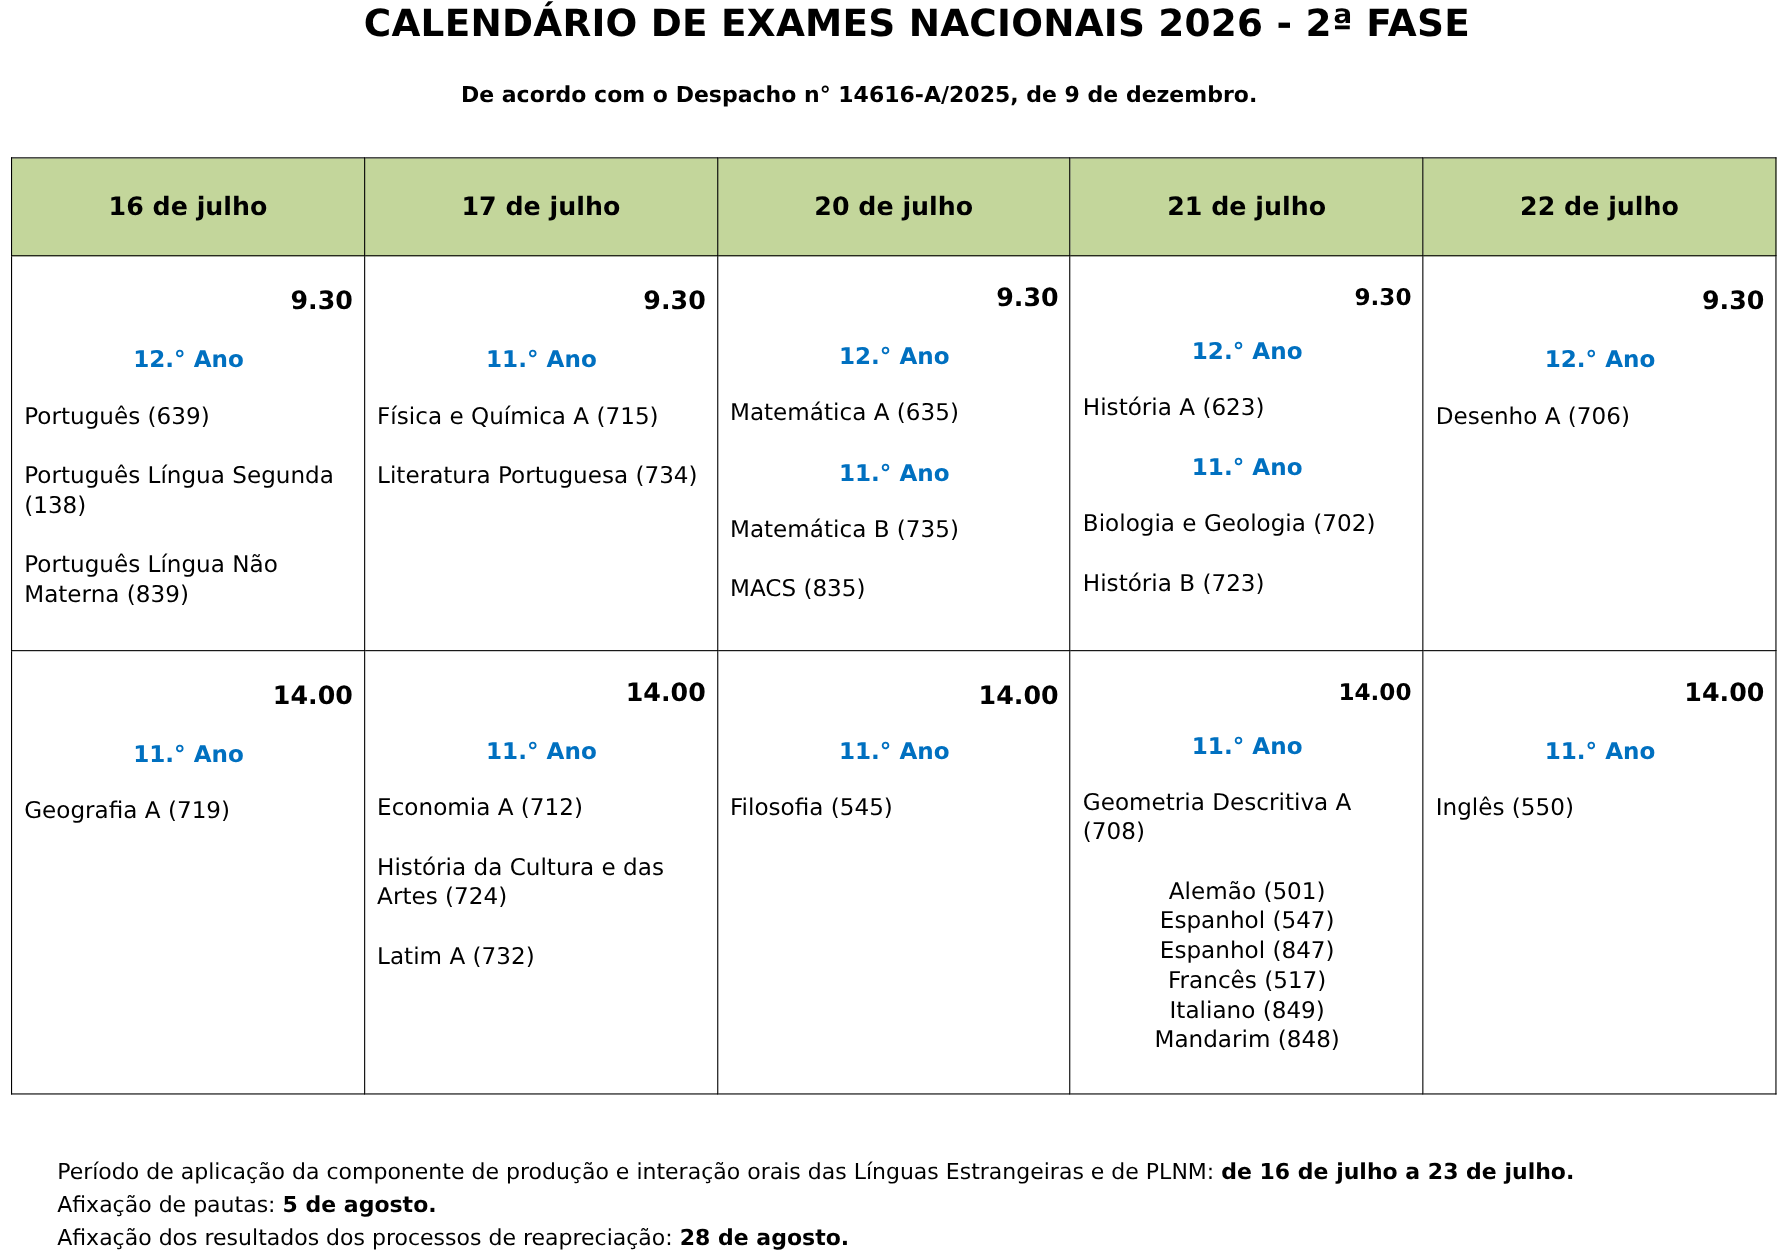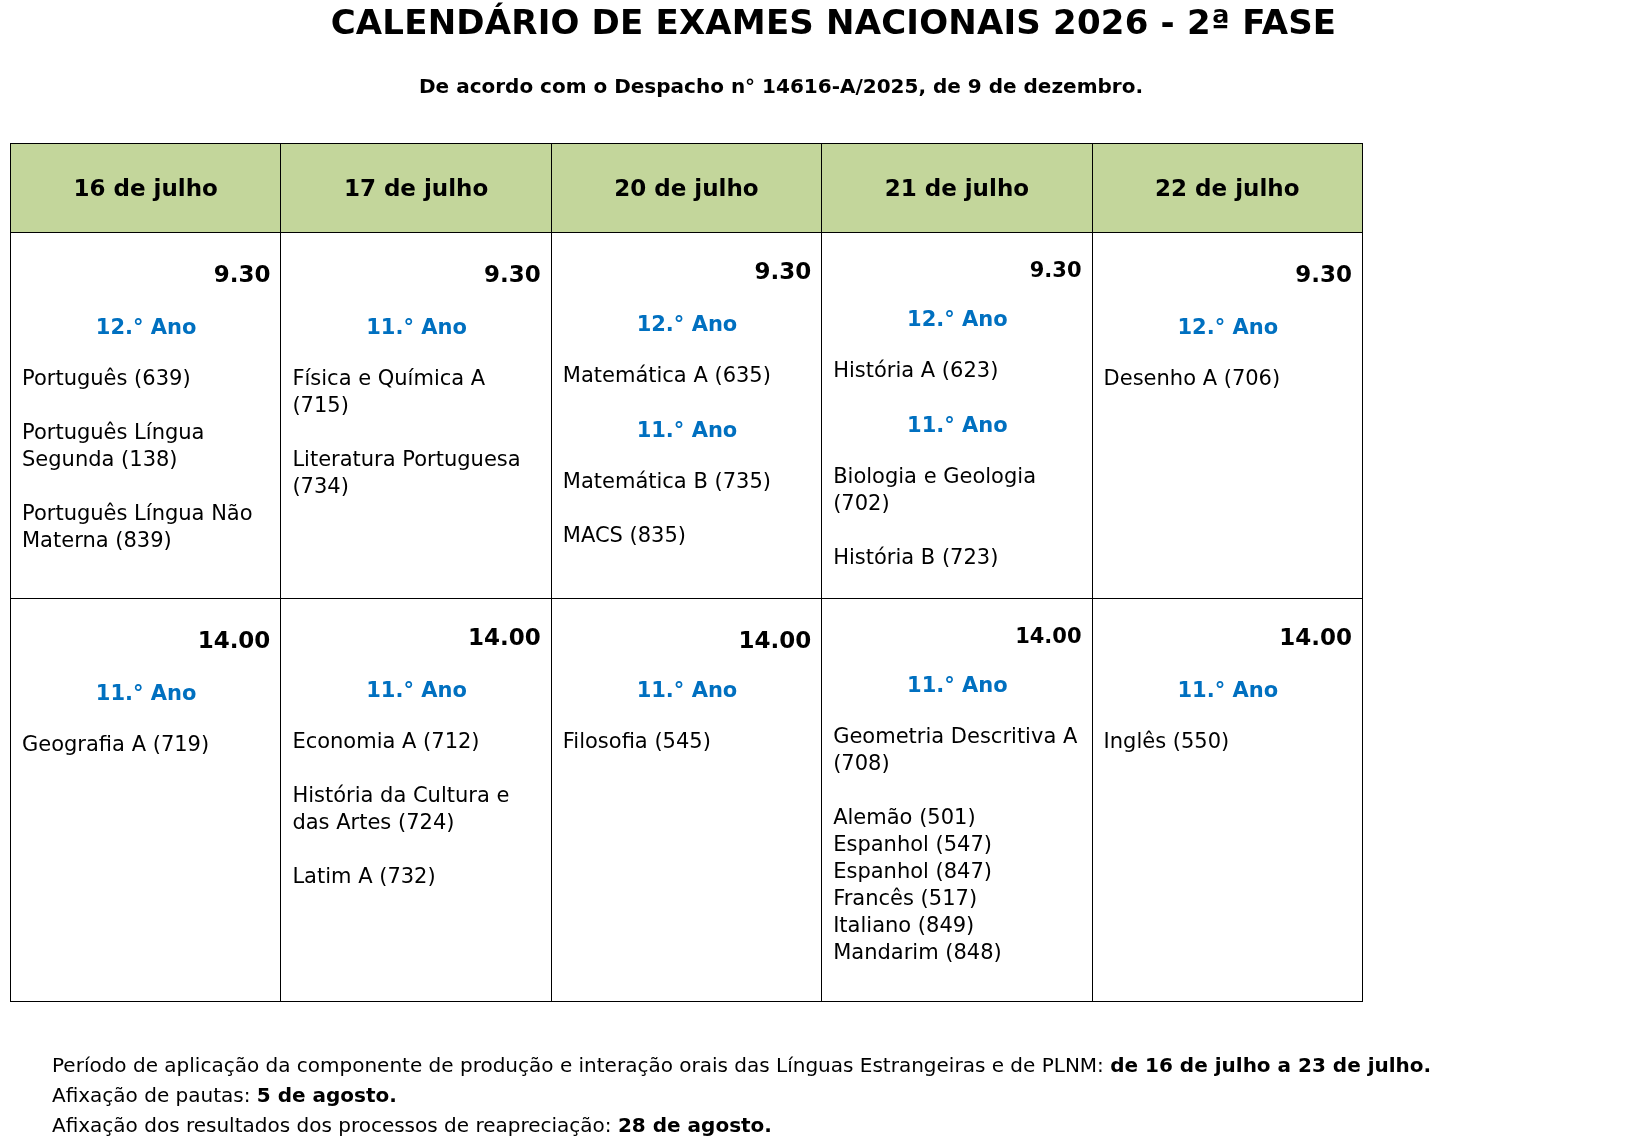--- a/index.html
+++ b/index.html
@@ -37,21 +37,21 @@
       font-size: 20px;
       font-weight: bold;
       line-height: 28px;
       padding-left: 30px;
       box-sizing: border-box;
     }
     table.cal {
       position: absolute;
       left: 10px;
       top: 143px;
-      width: 1353px;
+      width: 1605px;
       border-collapse: collapse;
       table-layout: fixed;
     }
     table.cal th, table.cal td {
       border: 1.5px solid #000000;
       vertical-align: top;
       padding: 0;
     }
     table.cal th {
       background: #C3D69B;
@@ -79,21 +79,21 @@
       font-weight: bold;
       color: #0070C0;
       line-height: 28px;
       margin-bottom: 24px;
     }
     .exam {
       font-size: 21px;
       line-height: 27px;
       margin-bottom: 27px;
     }
-    .exam.tight { margin-bottom: 0; }
+    .exam.tight { margin-bottom: 0; text-align: center; }
     .exam-group { margin-bottom: 27px; }
     .notes {
       position: absolute;
       left: 52px;
       top: 1050px;
       font-size: 20px;
       line-height: 30px;
     }
     .notes b { font-weight: bold; }
   </style>

